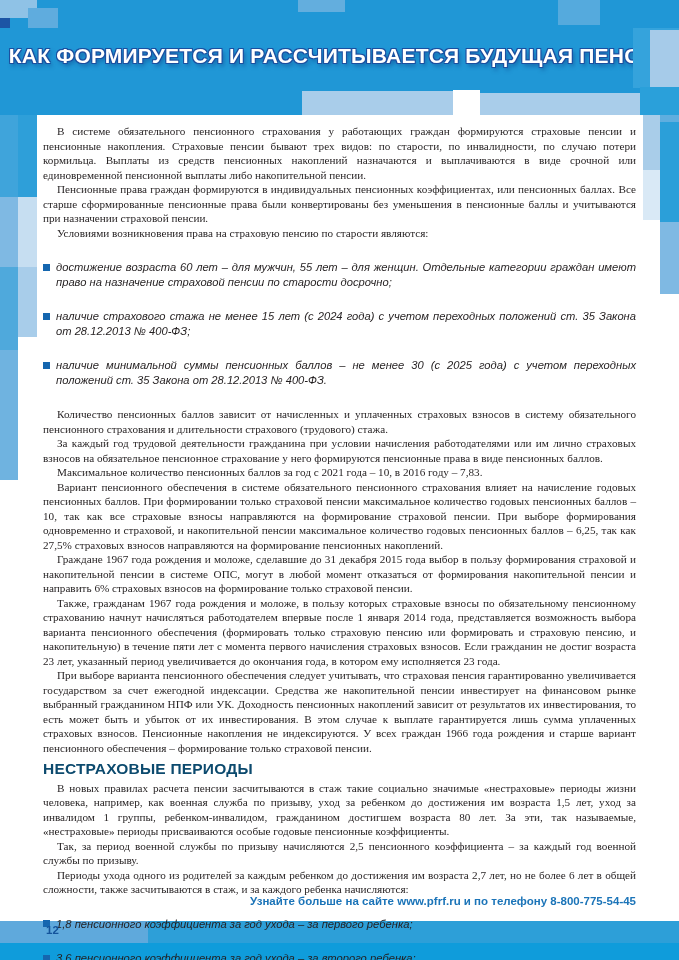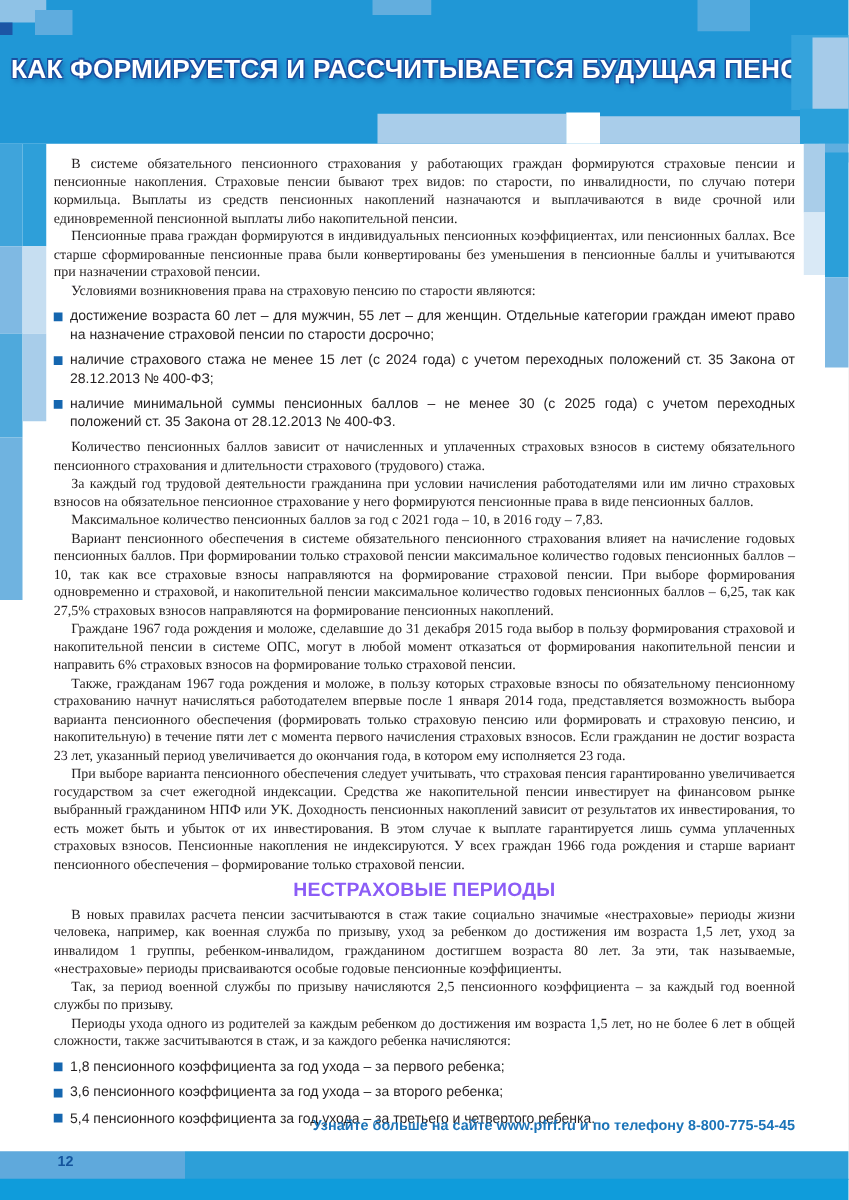--- a/index.html
+++ b/index.html
@@ -42,27 +42,27 @@
   #r4{left:643px;top:170px;width:17px;height:50px;background:#D9E9F6;}
   #f1{left:0;top:921px;width:148px;height:23px;background:#5FA9DC;}
   #f2{left:148px;top:921px;width:531px;height:23px;background:#2D9FD8;}
   #f3{left:0;top:943px;width:679px;height:17px;background:#0F9CDB;}
   
   .content{
     position:absolute;left:43px;top:124px;width:593px;z-index:2;
     color:#231F20;font-size:11.2px;line-height:14.5px;text-align:justify;
   }
   .content p{margin:0;text-indent:14px;font-family:Liberation Serif, serif;}
-  .bullet{position:relative;margin:6px 0;padding-left:13px;text-align:justify;}
+  .bullet{position:relative;margin:20px 0;padding-left:13px;text-align:justify;font-style:italic;}
   .bullet .sq{
     position:absolute;left:0;top:3.5px;width:7px;height:7px;background:#1566AF;
   }
   h2.sect{
-    margin:7px 0 4px 0;color:#8b5cf6;font-size:15.5px;font-weight:bold;
-    letter-spacing:.2px;text-align:center;
+    margin:7px 0 4px 0;color:#0c4a6e;font-size:15.5px;font-weight:bold;
+    letter-spacing:.2px;text-align:left;
   }
   .footer-note{
     position:absolute;right:43px;top:895px;z-index:2;
     color:#1B74B8;font-size:11.5px;font-weight:bold;
   }
   .page-number{
     position:absolute;left:46px;top:924px;z-index:3;
     color:#14549C;font-size:11.5px;font-weight:bold;
   }
 </style>
@@ -111,21 +111,21 @@
     <p>Количество пенсионных баллов зависит от начисленных и уплаченных страховых взносов в систему обязательного пенсионного страхования и длительности страхового (трудового) стажа.</p>
     <p>За каждый год трудовой деятельности гражданина при условии начисления работодателями или им лично страховых взносов на обязательное пенсионное страхование у него формируются пенсионные права в виде пенсионных баллов.</p>
     <p>Максимальное количество пенсионных баллов за год с 2021 года – 10, в 2016 году – 7,83.</p>
     <p>Вариант пенсионного обеспечения в системе обязательного пенсионного страхования влияет на начисление годовых пенсионных баллов. При формировании только страховой пенсии максимальное количество годовых пенсионных баллов – 10, так как все страховые взносы направляются на формирование страховой пенсии. При выборе формирования одновременно и страховой, и накопительной пенсии максимальное количество годовых пенсионных баллов – 6,25, так как 27,5% страховых взносов направляются на формирование пенсионных накоплений.</p>
     <p>Граждане 1967 года рождения и моложе, сделавшие до 31 декабря 2015 года выбор в пользу формирования страховой и накопительной пенсии в системе ОПС, могут в любой момент отказаться от формирования накопительной пенсии и направить 6% страховых взносов на формирование только страховой пенсии.</p>
     <p>Также, гражданам 1967 года рождения и моложе, в пользу которых страховые взносы по обязательному пенсионному страхованию начнут начисляться работодателем впервые после 1 января 2014 года, представляется возможность выбора варианта пенсионного обеспечения (формировать только страховую пенсию или формировать и страховую пенсию, и накопительную) в течение пяти лет с момента первого начисления страховых взносов. Если гражданин не достиг возраста 23 лет, указанный период увеличивается до окончания года, в котором ему исполняется 23 года.</p>
     <p>При выборе варианта пенсионного обеспечения следует учитывать, что страховая пенсия гарантированно увеличивается государством за счет ежегодной индексации. Средства же накопительной пенсии инвестирует на финансовом рынке выбранный гражданином НПФ или УК. Доходность пенсионных накоплений зависит от результатов их инвестирования, то есть может быть и убыток от их инвестирования. В этом случае к выплате гарантируется лишь сумма уплаченных страховых взносов. Пенсионные накопления не индексируются. У всех граждан 1966 года рождения и старше вариант пенсионного обеспечения – формирование только страховой пенсии.</p>
     <h2 class="sect">НЕСТРАХОВЫЕ ПЕРИОДЫ</h2>
     <p>В новых правилах расчета пенсии засчитываются в стаж такие социально значимые «нестраховые» периоды жизни человека, например, как военная служба по призыву, уход за ребенком до достижения им возраста 1,5 лет, уход за инвалидом 1 группы, ребенком-инвалидом, гражданином достигшем возраста 80 лет. За эти, так называемые, «нестраховые» периоды присваиваются особые годовые пенсионные коэффициенты.</p>
     <p>Так, за период военной службы по призыву начисляются 2,5 пенсионного коэффициента – за каждый год военной службы по призыву.</p>
-    <p>Периоды ухода одного из родителей за каждым ребенком до достижения им возраста 1,5 лет, но не более 6 лет в общей сложности, также засчитываются в стаж, и за каждого ребенка начисляются:</p>
+    <p>Периоды ухода одного из родителей за каждым ребенком до достижения им возраста 2,7 лет, но не более 6 лет в общей сложности, также засчитываются в стаж, и за каждого ребенка начисляются:</p>
     <div class="bullet"><span class="sq"></span><span>1,8 пенсионного коэффициента за год ухода – за первого ребенка;</span></div>
     <div class="bullet"><span class="sq"></span><span>3,6 пенсионного коэффициента за год ухода – за второго ребенка;</span></div>
     <div class="bullet"><span class="sq"></span><span>5,4 пенсионного коэффициента за год ухода – за третьего и четвертого ребенка.</span></div>
   </div>
 
   <div class="footer-note">Узнайте больше на сайте www.pfrf.ru и по телефону 8-800-775-54-45</div>
   <div class="page-number">12</div>
 
 </div>
 

